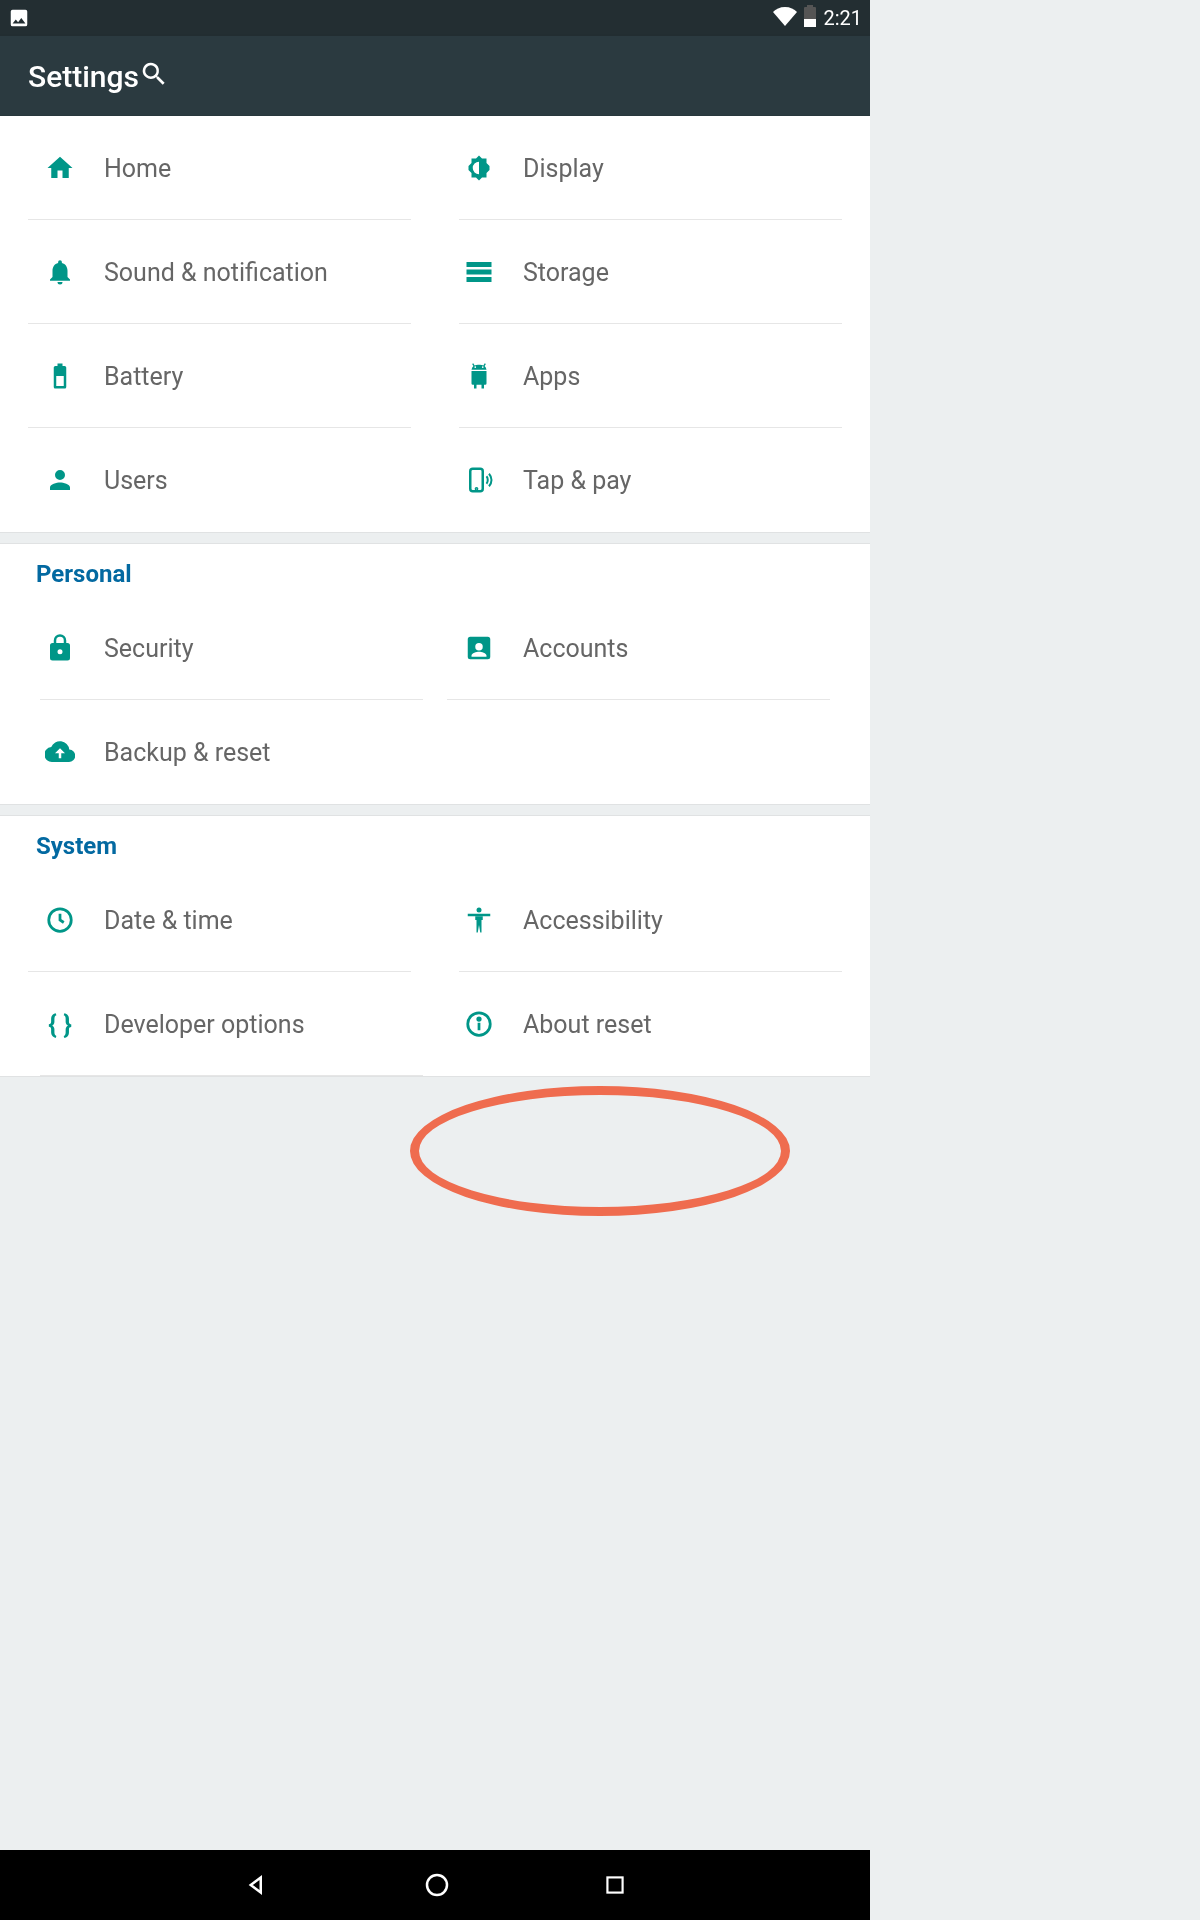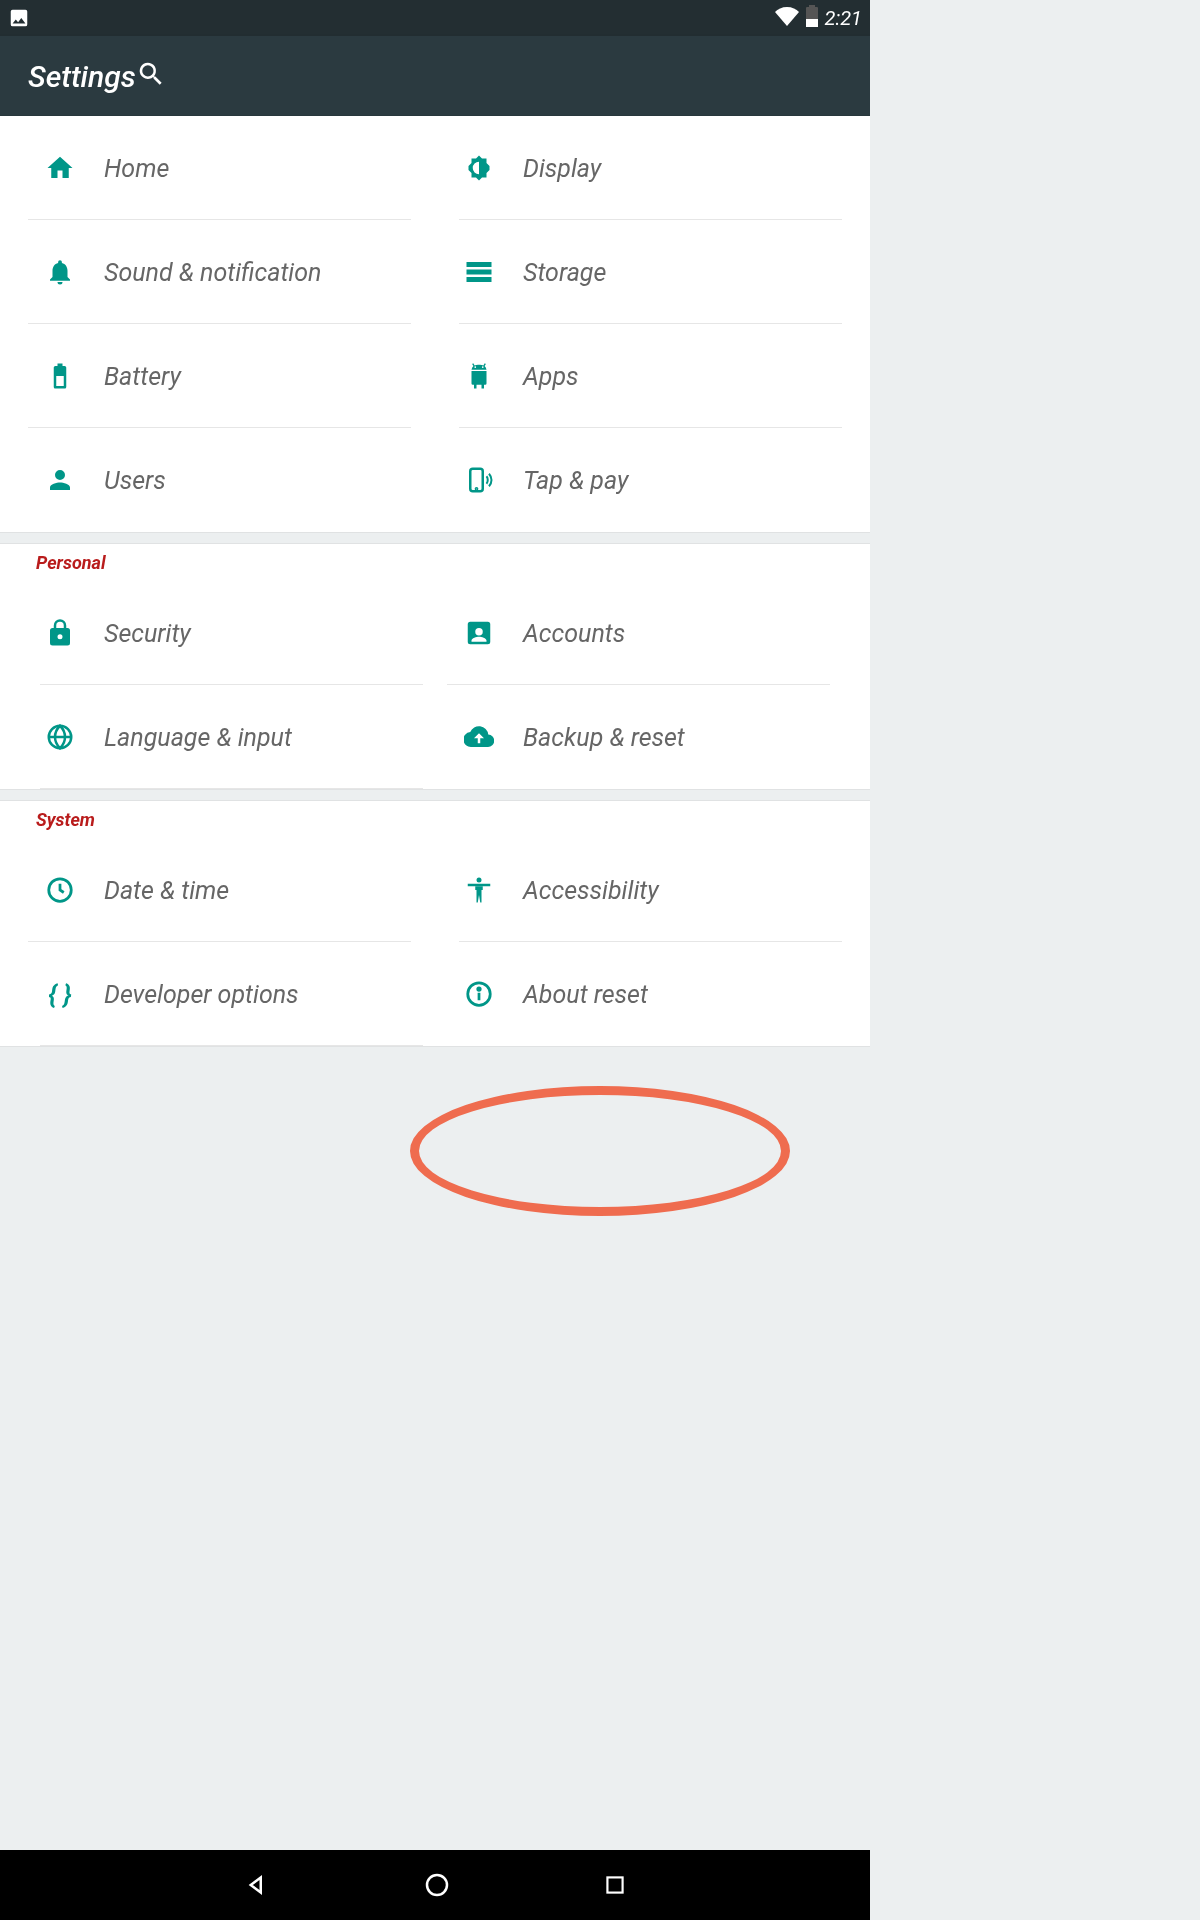--- a/index.html
+++ b/index.html
@@ -6,34 +6,34 @@
   html, body { width: 870px; height: 1392px; font-family: Roboto, "Helvetica Neue", Arial, sans-serif; background: #eceff0; }
   
   .statusbar { background:#232e32; height:36px; display:flex; align-items:center; justify-content:space-between; padding:0 8px; color:#fff; font-size:20px; }
   .statusbar .right { display:flex; align-items:center; gap:6px; }
   .statusbar .left svg { display:block; }
   
   .appbar { background:#2b3a40; height:80px; display:flex; align-items:center; justify-content:flex-start; padding:0 28px; box-shadow: 0 3px 5px rgba(0,0,0,.15); }
   .appbar h1 { color:#fff; font-size:30px; font-weight:500; }
   
   .section { background:#fff; margin-bottom:12px; box-shadow: 0 1px 0 rgba(0,0,0,.05), 0 -1px 0 rgba(0,0,0,.05); }
-  .section-header { color:#b91c1c; font-size:18px; font-weight:700; padding:8px 36px 8px; }
+  .section-header { color:#0369a1; font-size:24px; font-weight:700; padding:16px 36px 8px; }
   .grid { display:flex; flex-wrap:wrap; padding:0 16px; }
   .item { width:50%; display:flex; align-items:center; height:104px; padding:0 12px; position:relative; }
   .item .icon { width:64px; display:flex; justify-content:center; align-items:center; color:#009688; }
   .item .label { color:#666; font-size:25px; font-weight:400; padding-left:12px; }
   .item .divider { position:absolute; left:12px; right:12px; bottom:0; height:1px; background:#e6e6e6; }
   .item.half-left .divider { left:12px; right:24px; }
   .item.half-right .divider { left:24px; right:12px; }
   
   .navbar { position:fixed; left:0; right:0; bottom:0; width:870px; height:70px; background:#000; display:flex; align-items:center; justify-content:center; gap:150px; }
   .navbar svg { display:block; }
   
   .highlight { position:absolute; border:9px solid #ef6c4f; border-radius:50%; pointer-events:none; }
-  .container { position:relative;font-style:italic; }
+  .container { position:relative; }
   
   .icon svg { width:30px; height:30px; }
 </style>
 </head>
 <body>
 
 <div class="container">
 
   <div class="statusbar">
     <div class="left">
@@ -161,30 +161,20 @@
       </div>
       <div class="item half-left">
         <span class="icon">
             <svg viewBox="0 0 24 24" fill="currentColor">
               <path d="M3 5a2 2 0 012-2h14a2 2 0 012 2v14a2 2 0 01-2 2H5a2 2 0 01-2-2V5zm9 3a3 3 0 100 6 3 3 0 000-6zm-6 11h12v-1c0-2-4-3.1-6-3.1S6 16 6 18v1z"></path>
             </svg>
           </span>
         <span class="label">Accounts</span>
         <div class="divider"></div>
       </div>
-      <div class="item half-right">
-        <span class="icon">
-            <svg viewBox="0 0 24 24" fill="none" stroke="currentColor" stroke-width="2">
-              <circle cx="12" cy="12" r="9"></circle>
-              <path d="M3 12h18M12 3c2.5 2.5 4 5.5 4 9s-1.5 6.5-4 9c-2.5-2.5-4-5.5-4-9s1.5-6.5 4-9z"></path>
-            </svg>
-          </span>
-        <span class="label">Language &amp; input</span>
-        <div class="divider"></div>
-      </div>
       <div class="item half-left">
         <span class="icon">
             <svg viewBox="0 0 24 24" fill="currentColor">
               <path d="M19.4 10A7.5 7.5 0 005 8a6 6 0 001 12h13a5 5 0 00.4-10zM13 13v4h-2v-4H8l4-4 4 4h-3z"></path>
             </svg>
           </span>
         <span class="label">Backup &amp; reset</span>
       </div>
     </div>
   </div>

